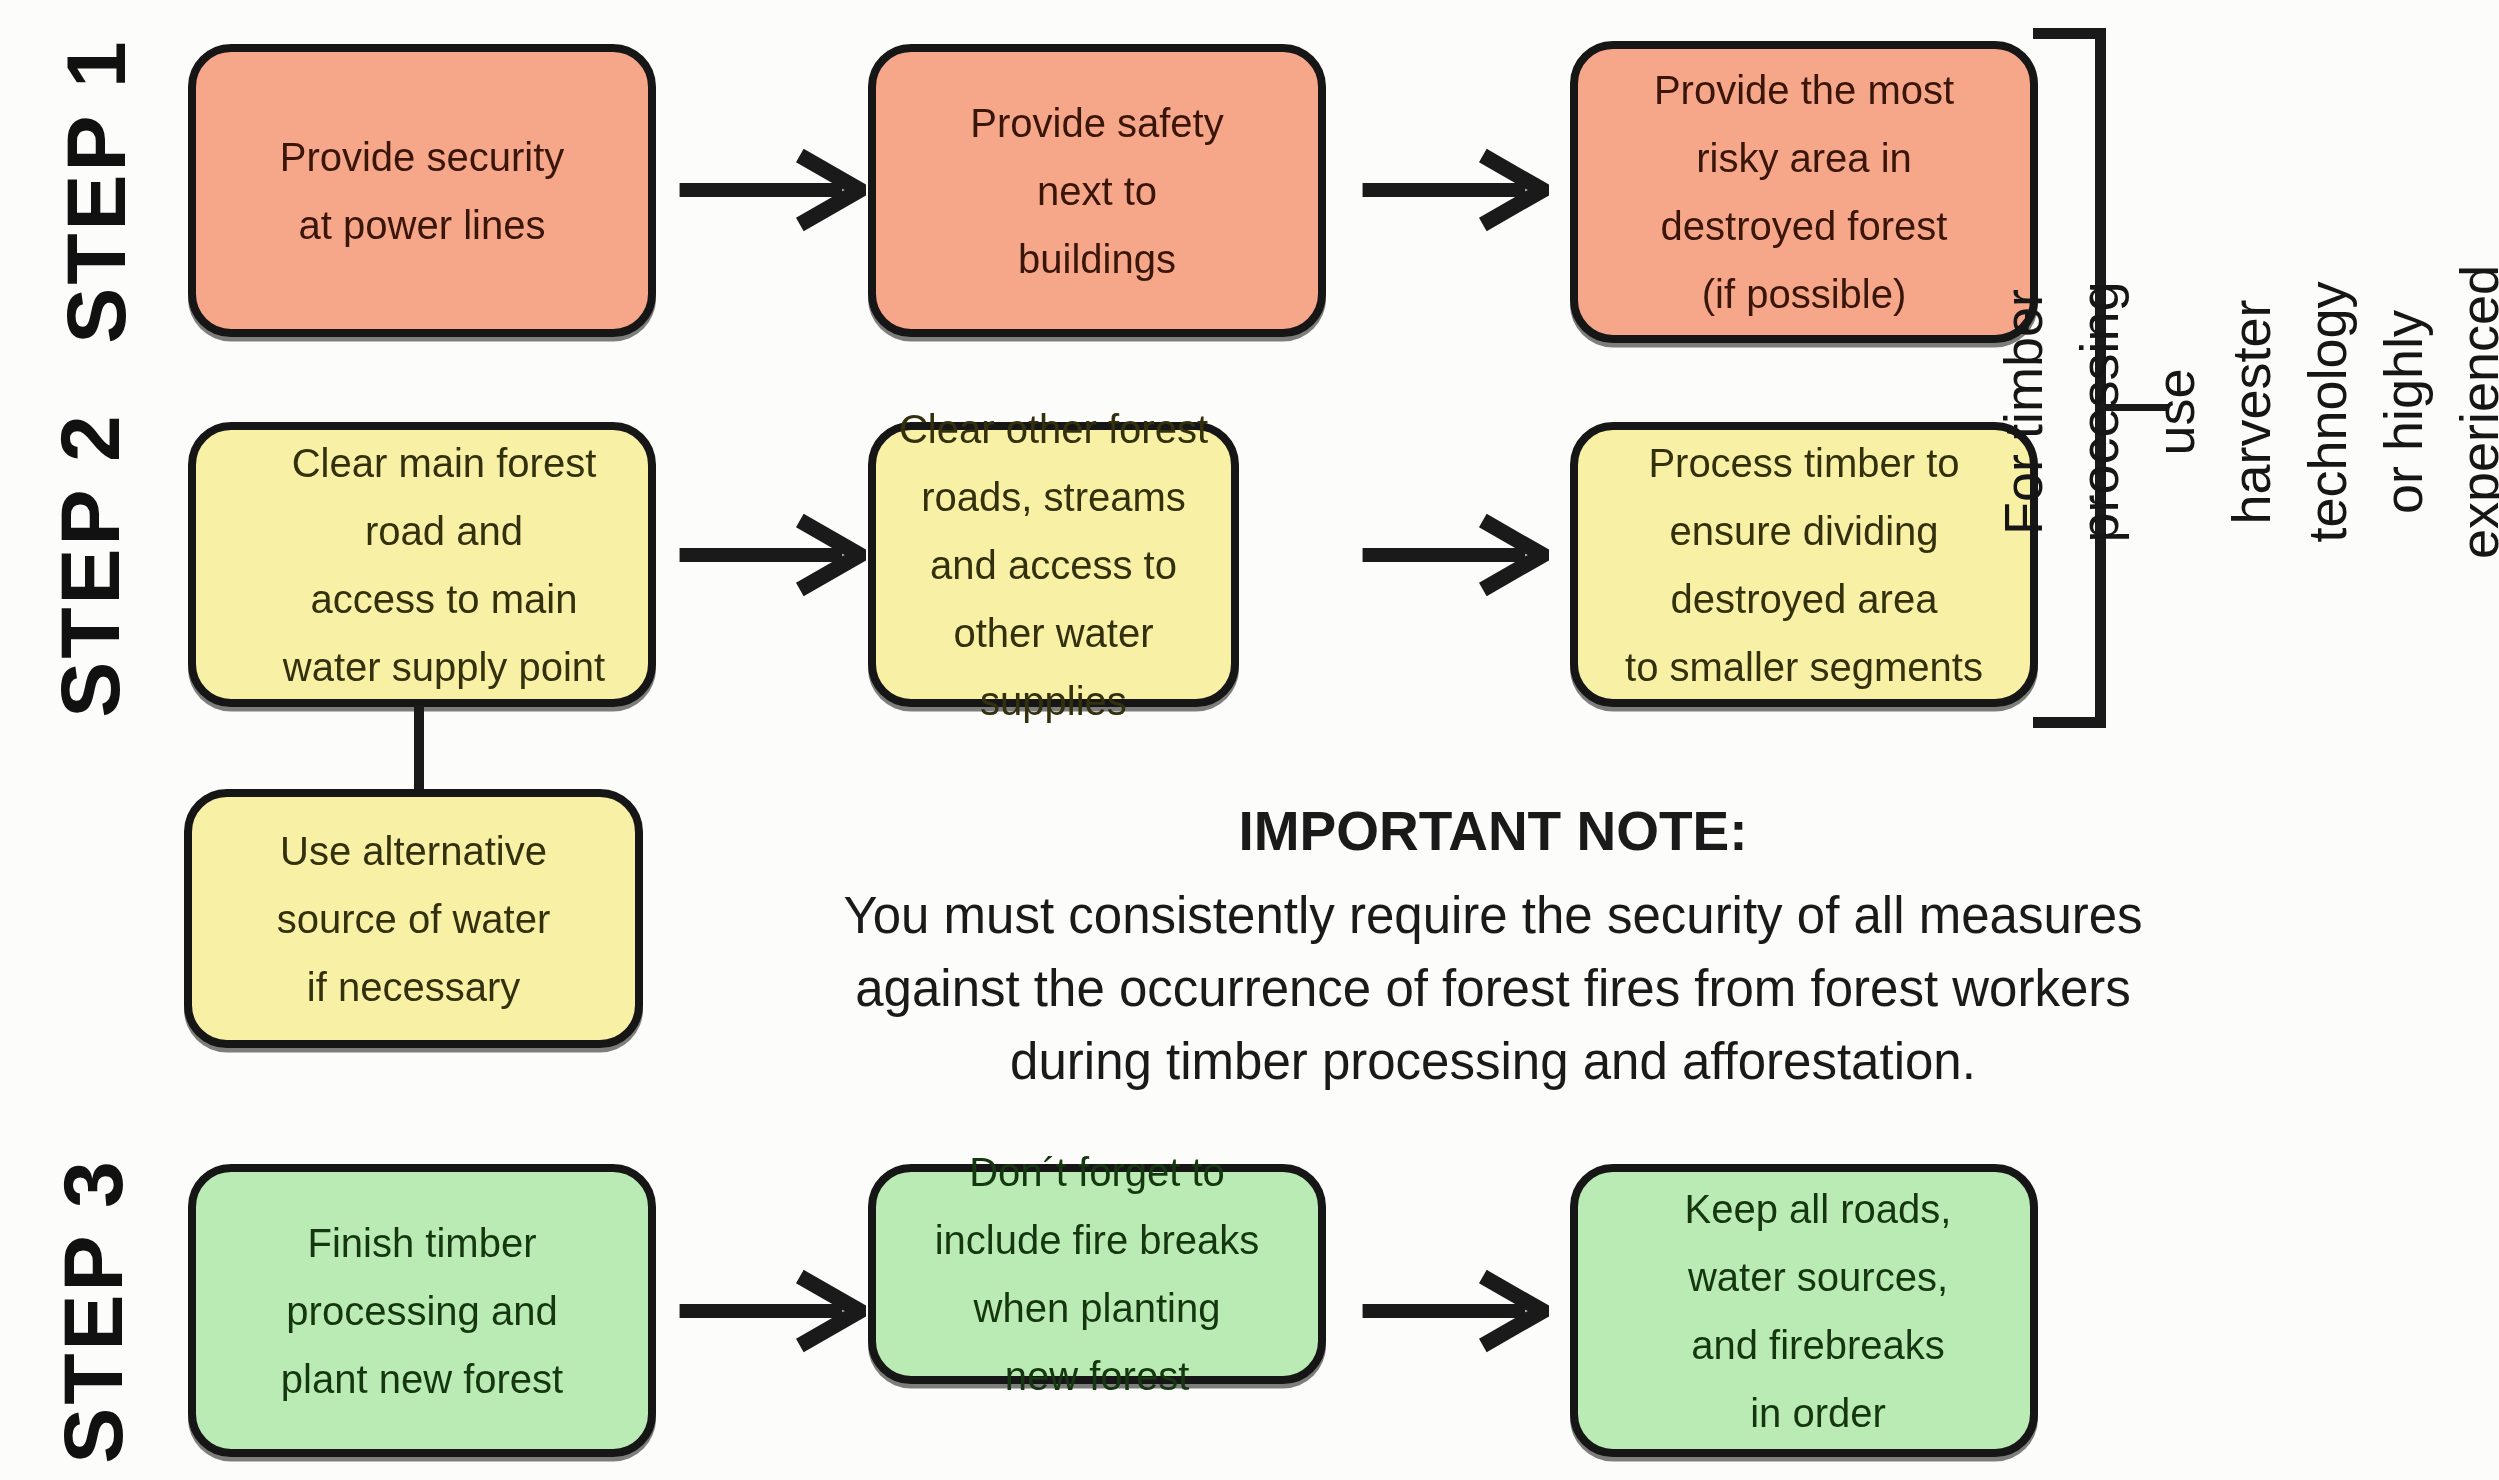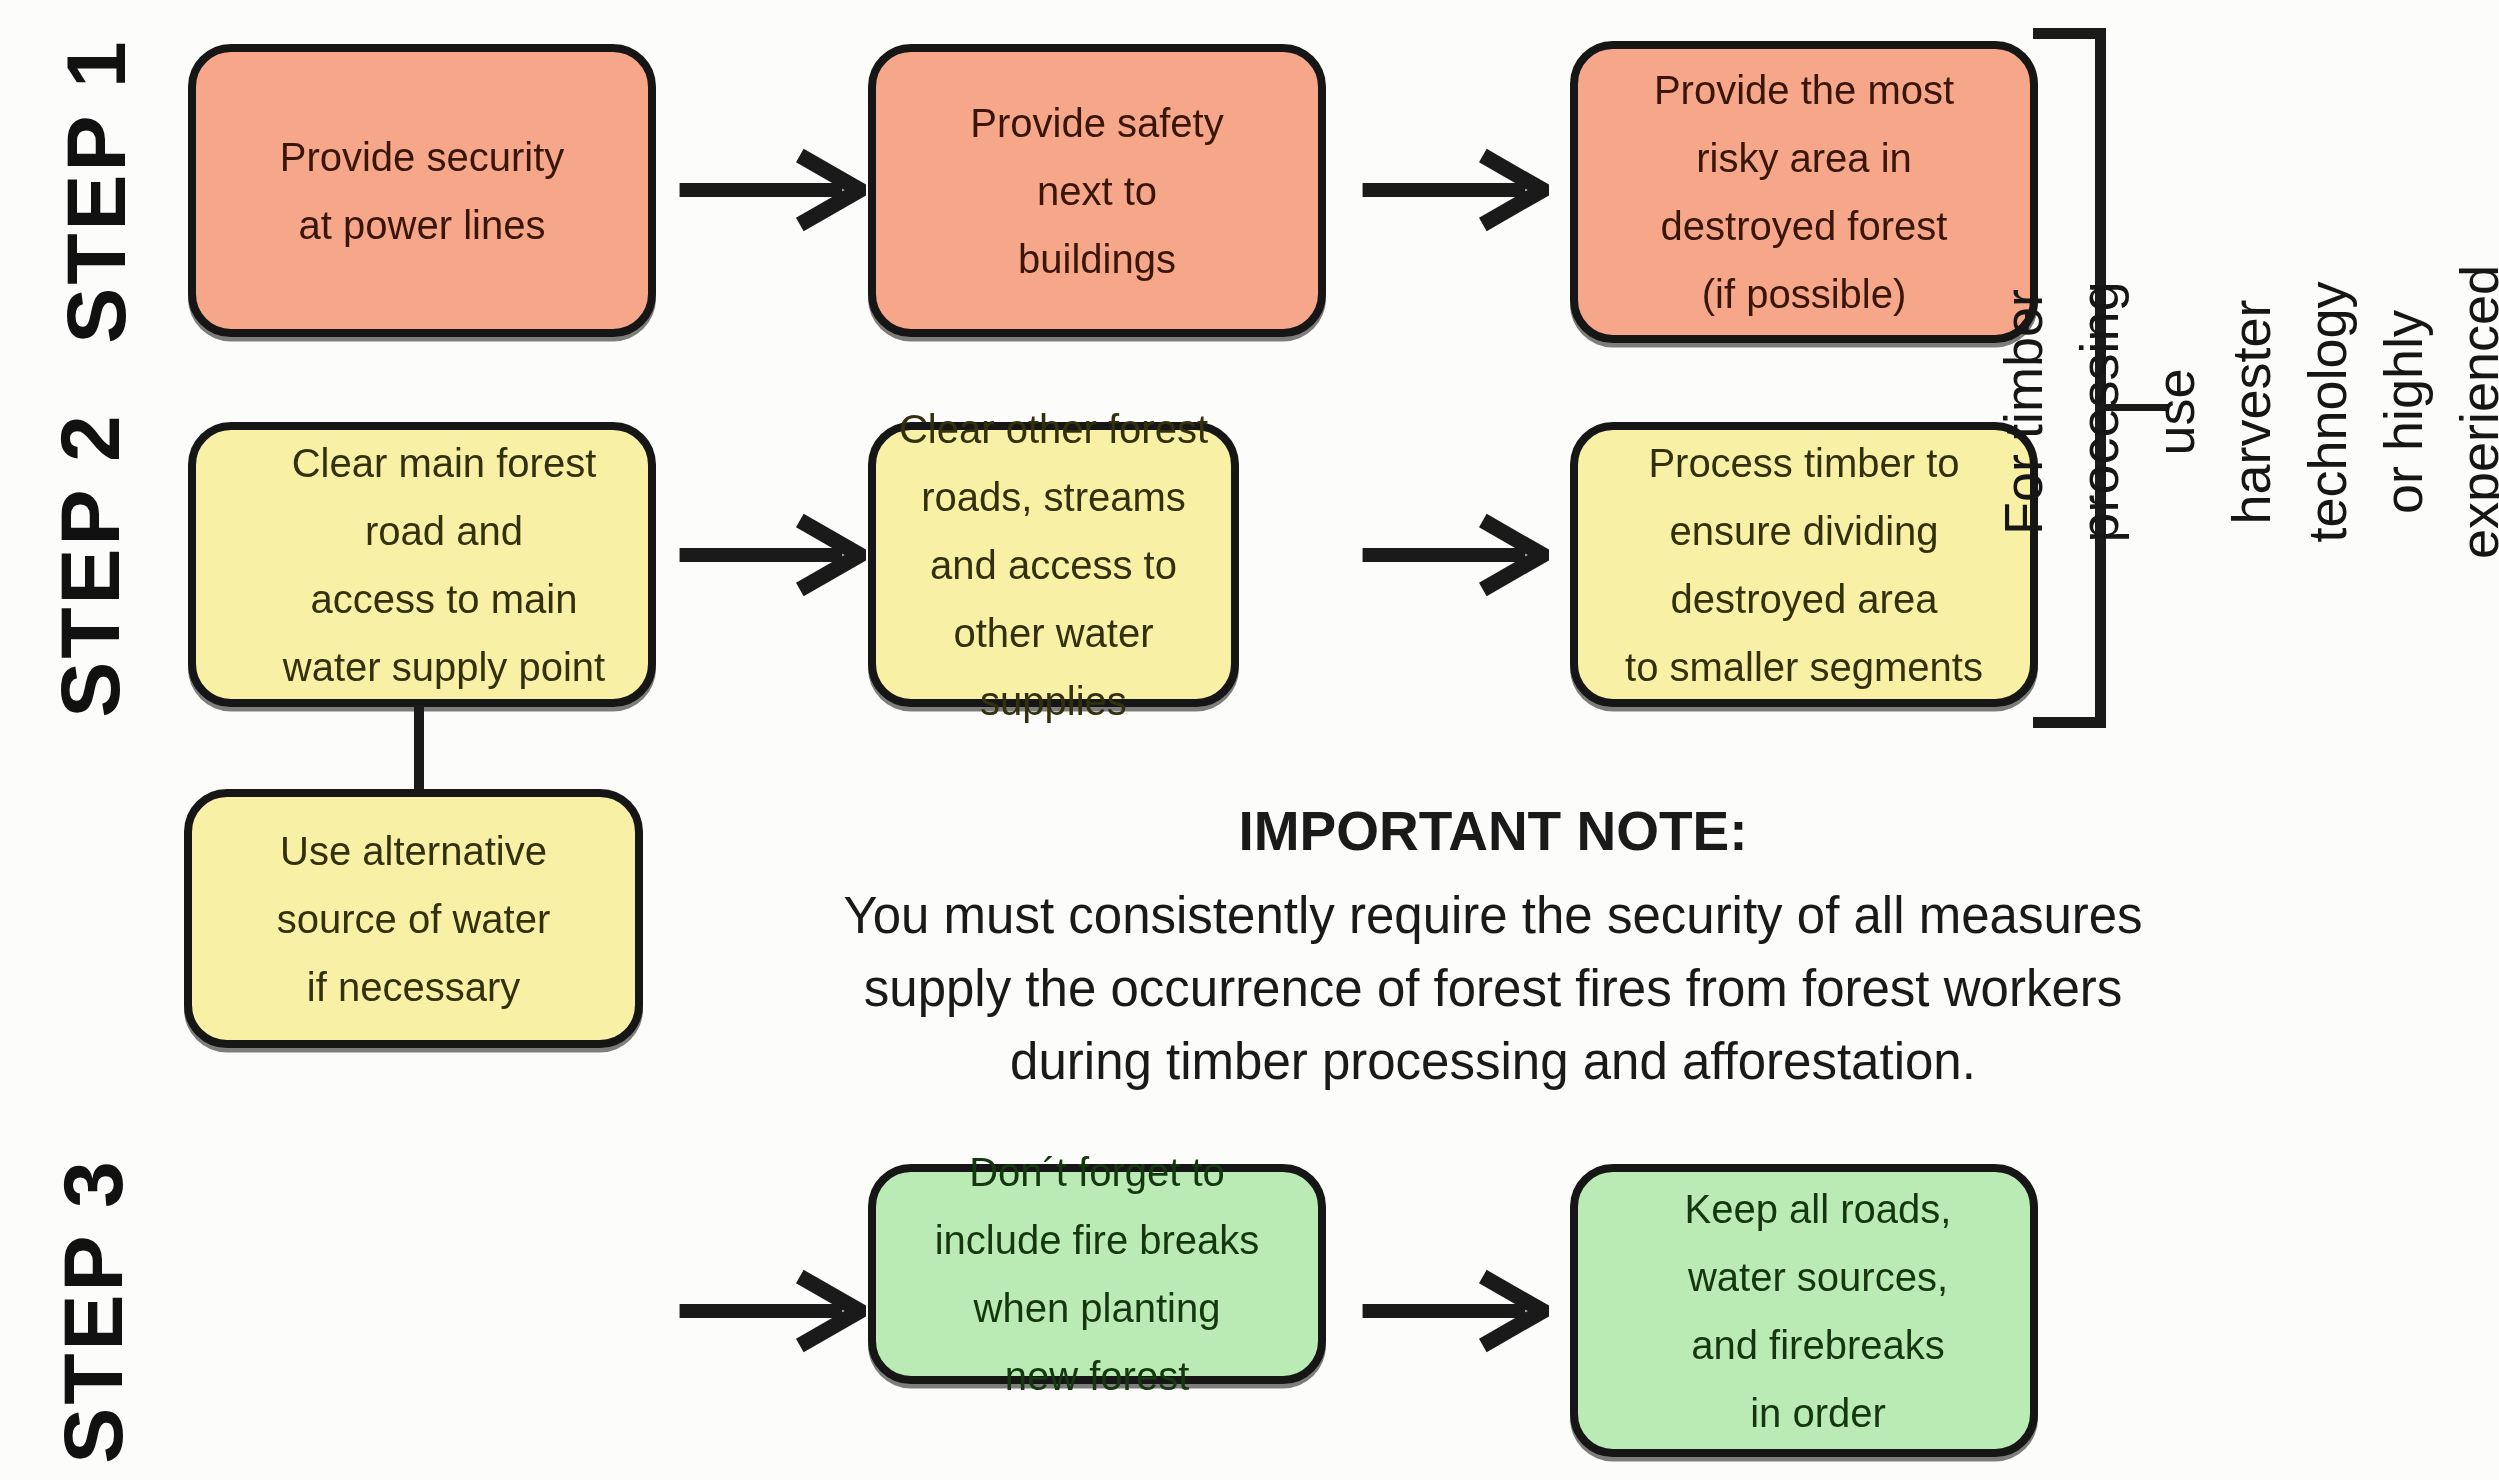--- a/index.html
+++ b/index.html
@@ -157,24 +157,29 @@
   <div class="line-piece" style="left:2106px; top:404px; width:63px; height:6.6px;"></div>
 
   <div class="side-text">For timber processing use
 harvester technology
 or highly experienced
 forest workers</div>
 
   <div class="note">
     <div class="note-title">IMPORTANT NOTE:</div>
     <div class="note-body">You must consistently require the security of all measures
-supply the occurrence of forest fires from forest workers
+against the occurrence of forest fires from forest workers
 during timber processing and afforestation.</div>
   </div>
 
+  <div class="box fill-step3" style="left:188px; top:1164px; width:468px; height:293px;">
+    <div class="box-text">Finish timber
+processing and
+plant new forest</div>
+  </div>
 
   <svg class="arrow" style="left:675px; top:1267px;" viewBox="0 0 260 120">
     <path d="M6 60 H228" stroke-width="19"></path>
     <path d="M170 13 L252 60 L170 107" stroke-width="21"></path>
   </svg>
 
   <div class="box fill-step3" style="left:868px; top:1164px; width:458px; height:220px;">
     <div class="box-text">Don´t forget to
 include fire breaks
 when planting

